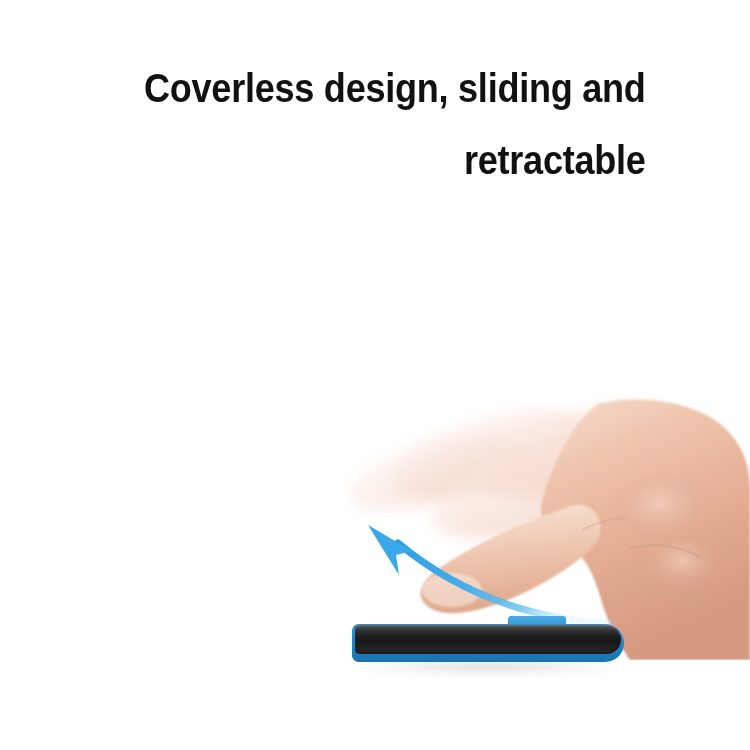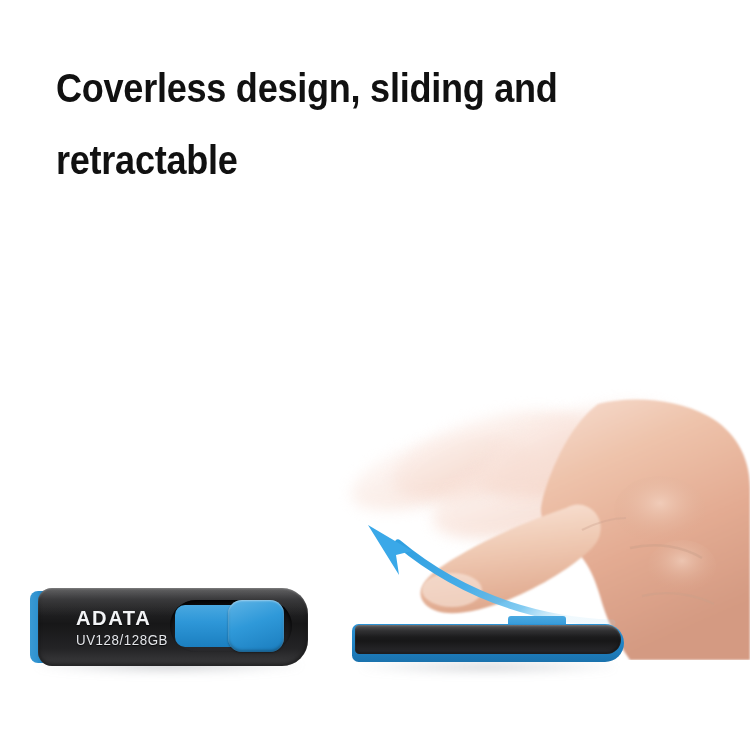--- a/index.html
+++ b/index.html
@@ -24,20 +24,21 @@
     background: #ffffff;
     overflow: hidden;
   }
 
   
   .text-block {
     position: absolute;
     left: 56px;
     top: 52px;
     width: 670px;
+    text-align: right;
   }
 
   .headline {
     color: #111111;
     font-family: "Liberation Sans Narrow", "Liberation Sans", sans-serif;
     font-weight: 700;
     font-size: 41px;
     line-height: 72px;
     letter-spacing: -0.3px;
     transform: scaleX(0.88);
@@ -342,31 +343,20 @@
           <stop offset="78%" stop-color="#6cc2ef" stop-opacity="0.85"></stop>
           <stop offset="100%" stop-color="#9ed8f5" stop-opacity="0.15"></stop>
         </linearGradient>
       </defs>
 
       <path d="M 262 108 C 200 106, 120 88, 48 28" stroke="url(#arrowGrad)" stroke-width="7" stroke-linecap="round" fill="none"></path>
 
       <path d="M 18 10 L 62 36 L 46 40 L 49 60 Z" fill="#3aa8e8"></path>
     </svg>
 
-    <div class="drive-front">
-      <div class="shadow"></div>
-      <div class="cap-strip"></div>
-      <div class="body">
-        <div class="brand">ADATA</div>
-        <div class="model">UV128/128GB</div>
-      </div>
-      <div class="channel"></div>
-      <div class="slider-bar"></div>
-      <div class="slider-knob"></div>
-    </div>
 
     <div class="drive-side">
       <div class="shadow"></div>
       <div class="tab"></div>
       <div class="base"></div>
       <div class="top"></div>
     </div>
 
   </div>
 </div>

